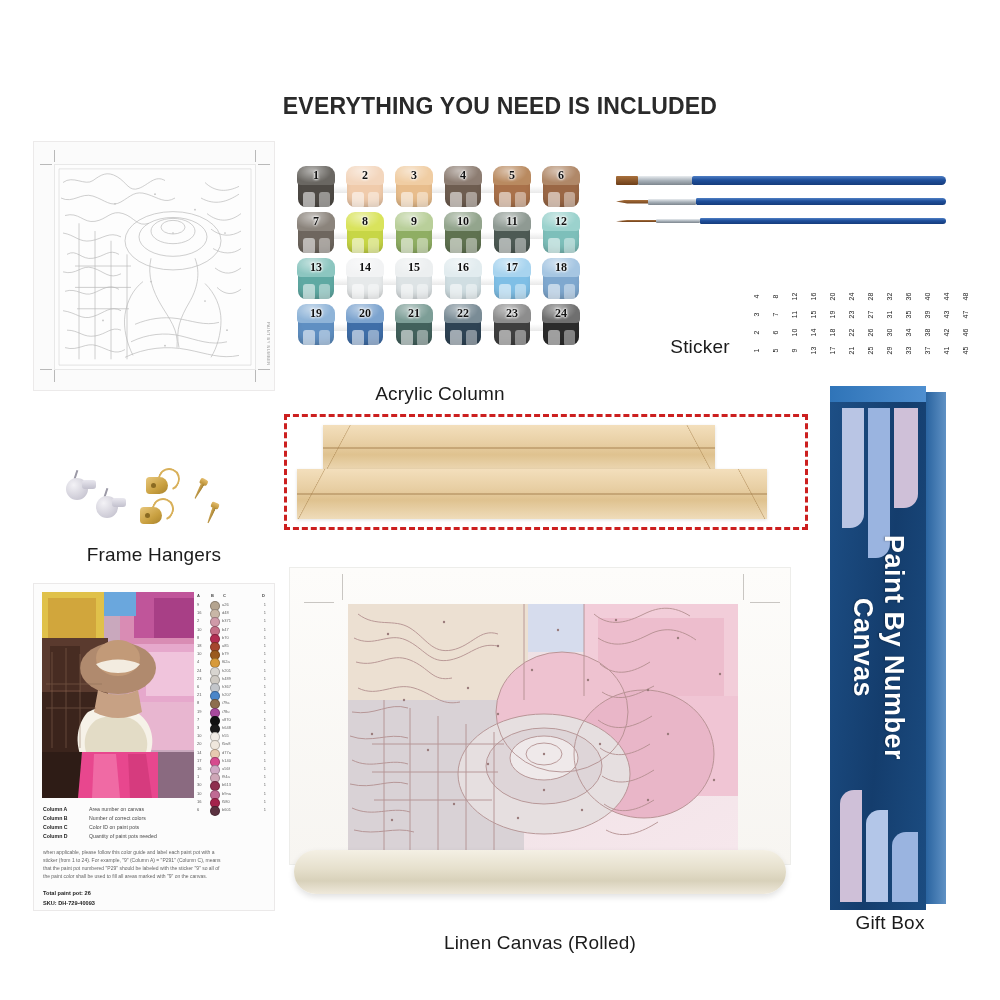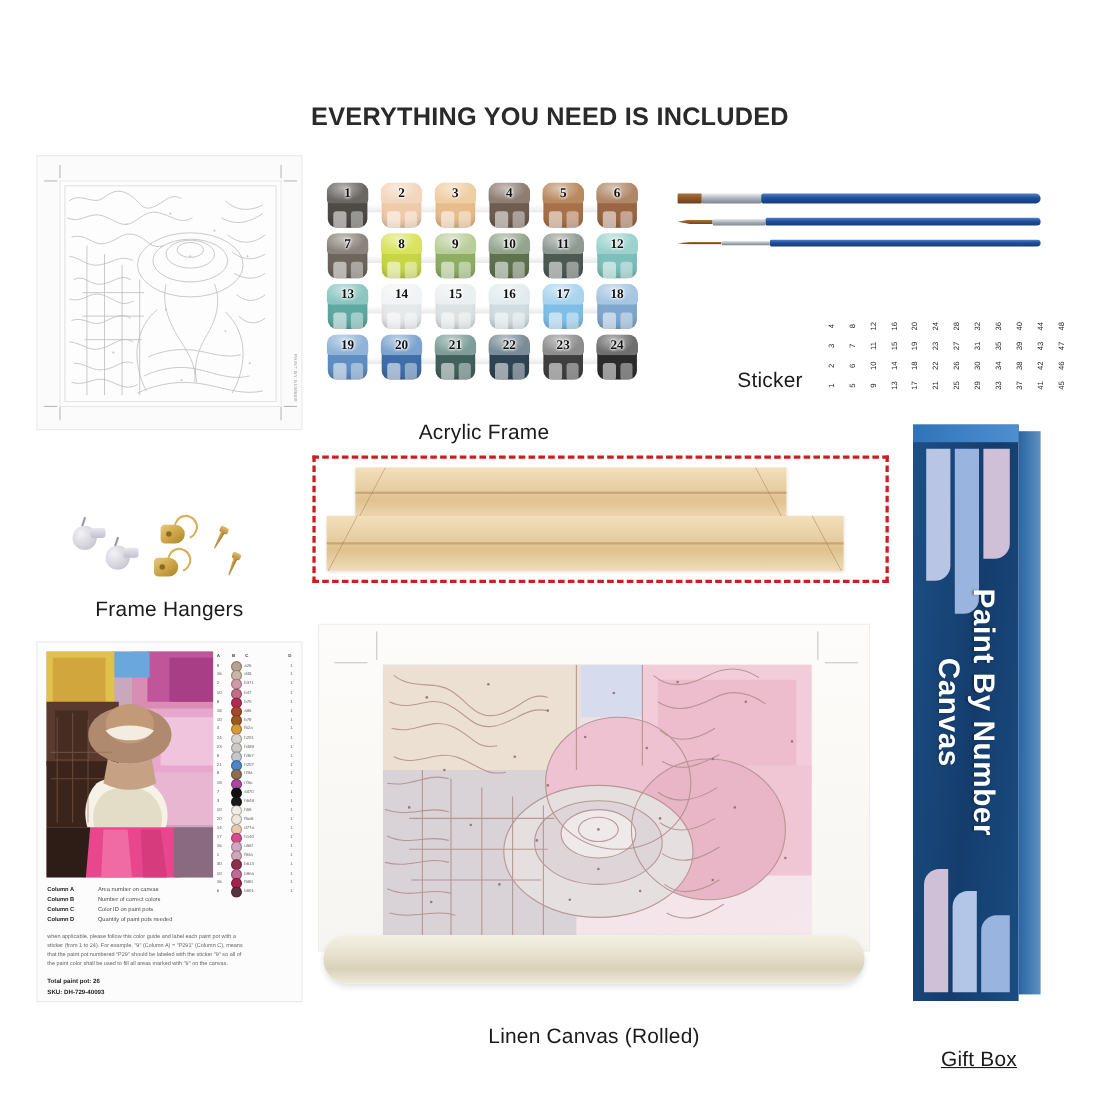--- a/index.html
+++ b/index.html
@@ -424,21 +424,21 @@
         <div class="pot" style="left: 245px;">
           <div class="pot-body" style="background: rgb(43, 43, 43);">
             <div class="pot-gloss"></div>
             <div class="pot-gloss2"></div>
           </div>
           <div class="pot-lid" style="background: radial-gradient(at 40% 25%, rgba(255, 255, 255, 0.5), transparent 60%), rgb(111, 111, 111);"></div>
           <div class="pot-num">24</div>
         </div>
       </div>
     </div>
-  <div class="abs caption" style="left:290px;top:383px;width:300px;">Acrylic Frame</div>
+  <div class="abs caption" style="left:290px;top:383px;width:300px;">Acrylic Column</div>
 
   <div class="abs brushes">
     <div class="brush" style="left:0;top:4px;width:330px;height:9px;">
       <div class="brush-tip" style="top:0;width:22px;height:9px;border-radius:1px;"></div>
       <div class="brush-ferrule" style="left:22px;width:54px;"></div>
       <div class="brush-handle" style="left:76px;width:254px;"></div>
     </div>
     <div class="brush" style="left:0;top:26px;width:330px;height:7px;">
       <div class="brush-tip" style="top:1.6px;width:32px;height:4px;clip-path:polygon(0 50%,35% 0,100% 0,100% 100%,35% 100%);"></div>
       <div class="brush-ferrule" style="left:32px;width:48px;top:0.6px;height:6px;"></div>
@@ -897,15 +897,15 @@
     <div class="gb-stripe" style="left:64px;top:22px;width:24px;height:100px;border-radius:0 0 14px 0;background:#cfc0d8;"></div>
     <div class="gb-stripe" style="left:10px;top:404px;width:22px;height:112px;border-radius:14px 0 0 0;background:#cfc0d8;"></div>
     <div class="gb-stripe" style="left:36px;top:424px;width:22px;height:92px;border-radius:14px 0 0 0;background:#b3c6e8;"></div>
     <div class="gb-stripe" style="left:62px;top:446px;width:26px;height:70px;border-radius:14px 0 0 0;background:#9ab4e0;"></div>
     <div class="gb-side"></div>
     <div class="gb-text">
       <span>Canvas</span>
       <span>Paint By Number</span>
     </div>
   </div>
-  <div class="abs caption" style="left:800px;top:953px;width:180px;text-decoration:underline;">Gift Box</div>
+  <div class="abs caption" style="left:800px;top:912px;width:180px;">Gift Box</div>
 
 </div>
 
 </body></html>

